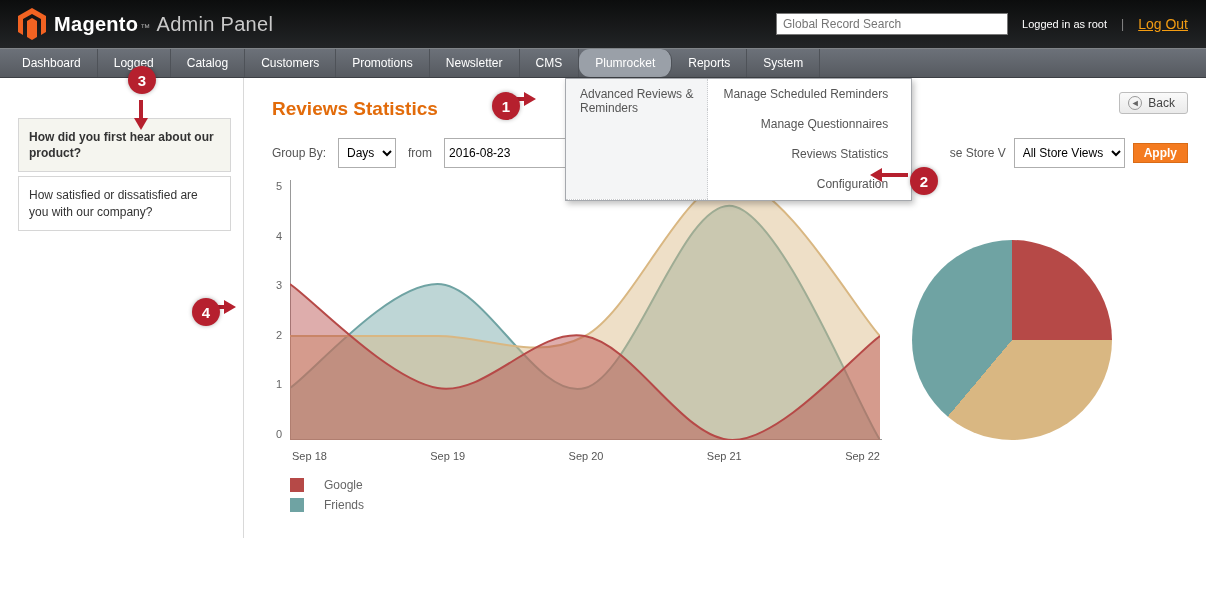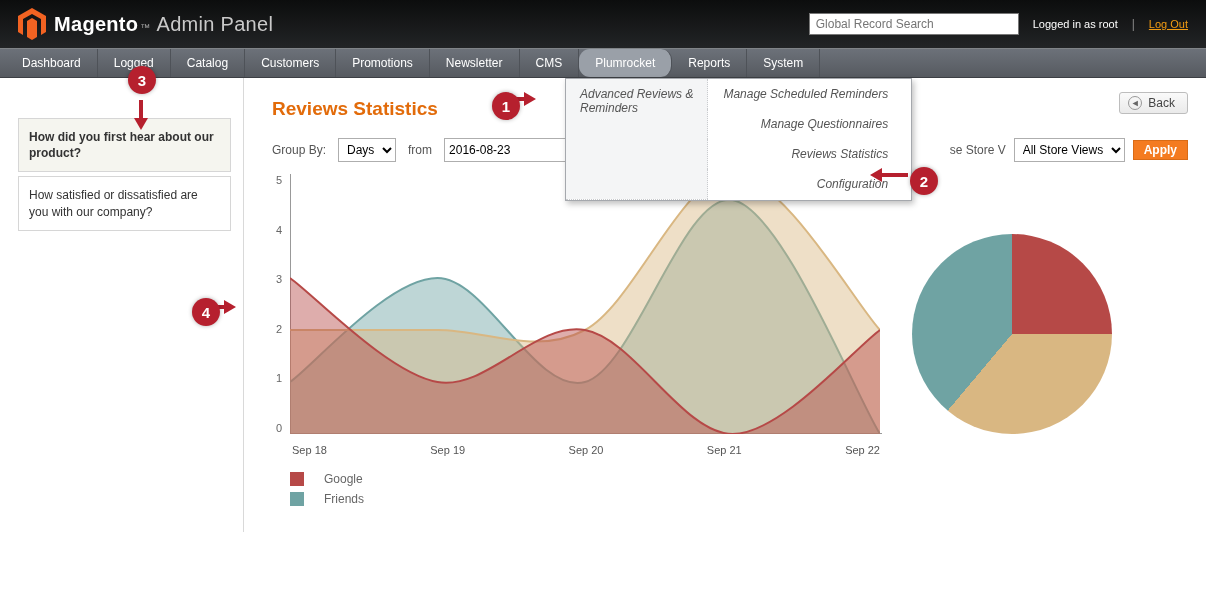--- a/index.html
+++ b/index.html
@@ -19,26 +19,26 @@
     align-items: center;
     padding: 12px 18px;
     color: #fff;
   }
   .logo { display:flex; align-items:center; gap:8px; }
   .logo-text { font-size: 20px; font-weight: 400; color:#fff; letter-spacing:0.3px;}
   .logo-text .panel { color:#c9c9c9; font-weight:300;}
   .logo-trade { font-size:10px; color:#aaa; margin-left:2px;}
   .header-right { margin-left:auto; display:flex; align-items:center; gap:14px;}
   .search-box {
-    width: 210px; height:22px; background:#fff; border:1px solid #777;
+    width: 232px; height:22px; background:#fff; border:1px solid #777;
     padding:2px 6px; font-size:12px; color:#333;
   }
   .login-text { color:#fff; font-size:11px;}
   .sep { color:#888;}
-  .logout { color:#f39c12; text-decoration:underline; font-size:11px;}
+  .logout { color:#f39c12; text-decoration:underline; font-size:14px;}
   
   .nav {
     background: linear-gradient(#6c7179,#565a60);
     border-top:1px solid #808488;
     border-bottom:1px solid #3c3f44;
     height:30px;
     display:flex;
     align-items:stretch;
     padding-left:6px;
   }
@@ -96,21 +96,21 @@
   }
   .back-btn .circ {
     width:14px;height:14px;border:1px solid #999;border-radius:50%;
     display:flex;align-items:center;justify-content:center;font-size:9px;color:#666;
   }
   .filters {
     display:flex; align-items:center; gap:12px; font-size:12px; color:#555;
     margin-bottom:12px;
   }
   .filters select, .filters input[type=text] {
-    font-size:12px; border:1px solid #aeaeae; height:24px; padding:1px 4px; background:#fff;
+    font-size:12px; border:1px solid #aeaeae; height:30px; padding:1px 4px; background:#fff;
   }
   .date-input { width:125px; }
   .cal-icon {
     width:16px;height:16px;display:inline-flex;align-items:center;justify-content:center;
     font-size:12px;color:#666;
   }
   .apply-btn {
     background:#f47b20; color:#fff; border:1px solid #d96b16;
     padding:2px 10px; font-weight:bold; font-size:12px; cursor:pointer;
   }
@@ -141,21 +141,21 @@
   }
   
   .submenu {
     position:absolute; top:78px; left:565px;
     background:#fff; border:1px solid #a5a8ad;
     box-shadow:2px 3px 6px rgba(0,0,0,0.25);
     font-size:12px; color:#555;
     z-index:20;
   }
   .submenu table{ border-collapse:collapse;}
-  .submenu td{ vertical-align:top;font-style:italic;}
+  .submenu td{ vertical-align:top;}
   .sm-left {
     padding:8px 14px 8px 14px; background:#f4f5f6;
     border-bottom:1px dotted #c9cbce; min-width:104px;
   }
   .sm-right {
     border-left:1px dotted #c9cbce;
     text-align:right;
   }
   .sm-item {
     padding:7px 22px 7px 14px;

